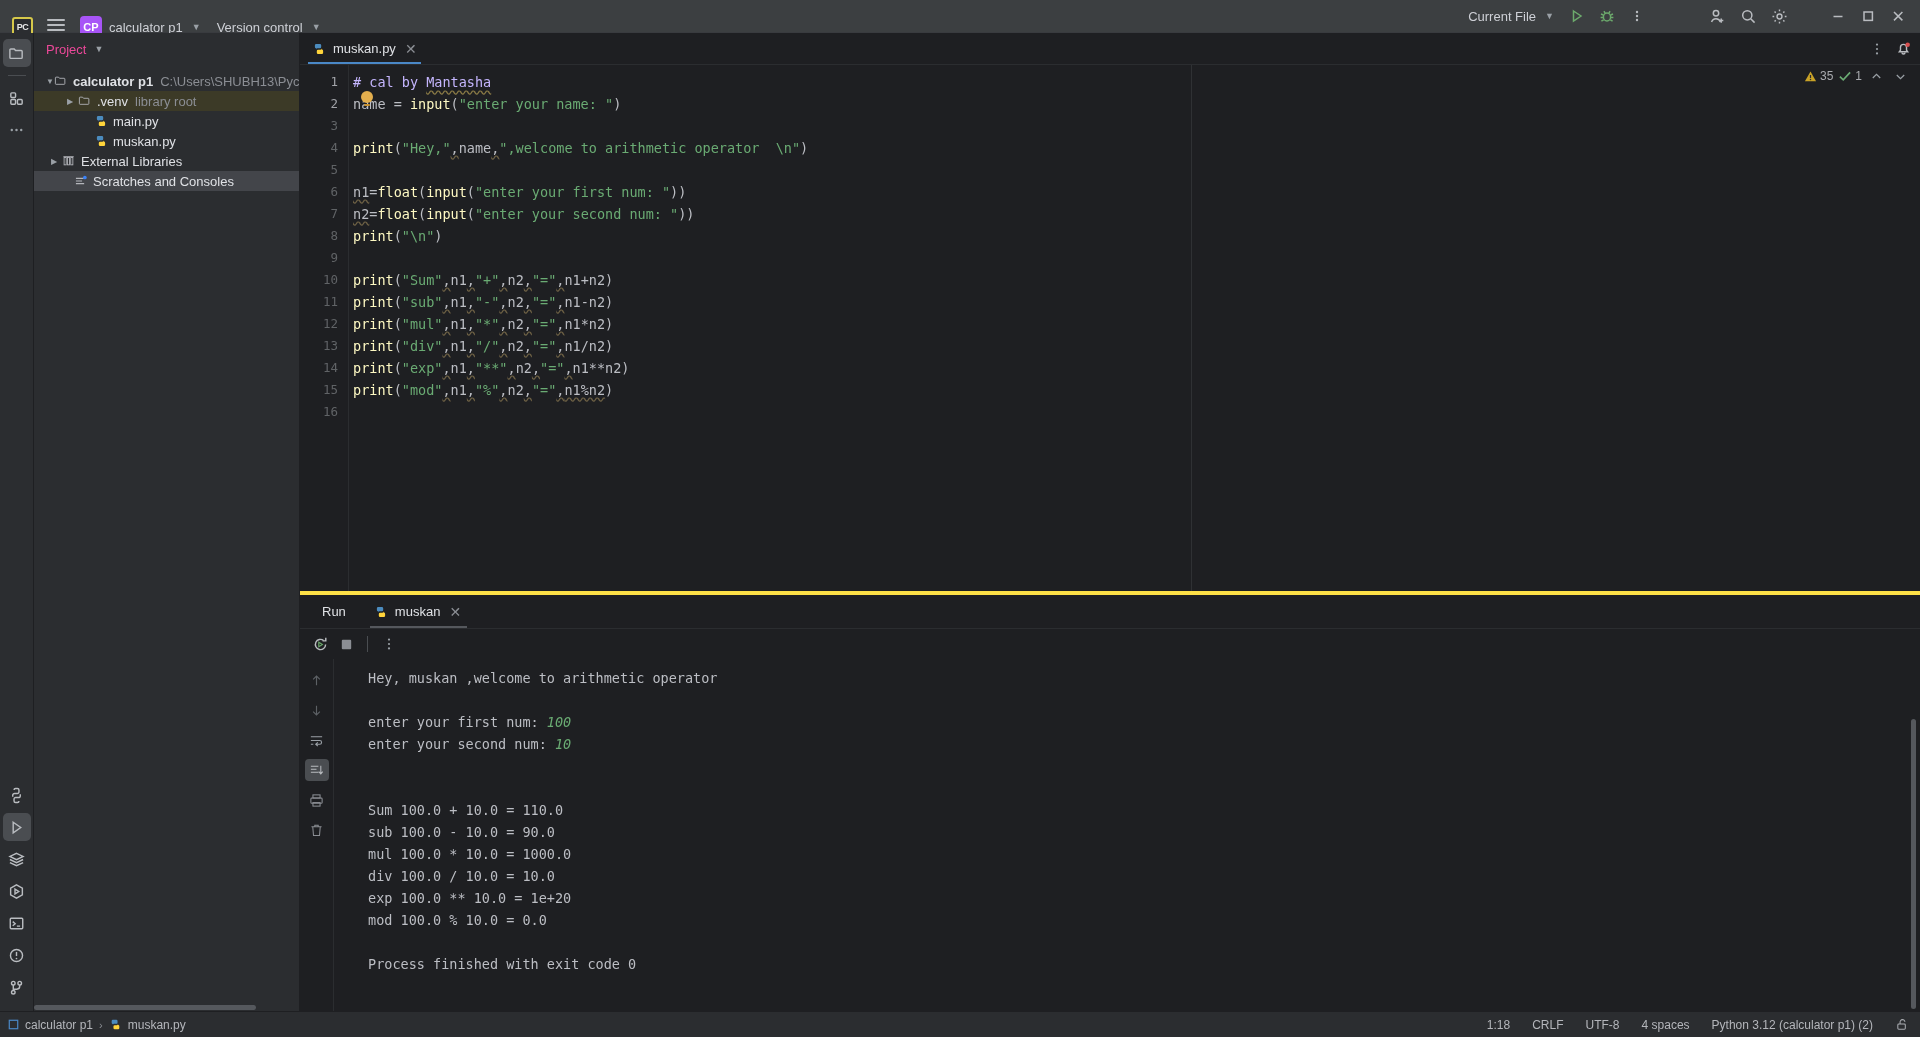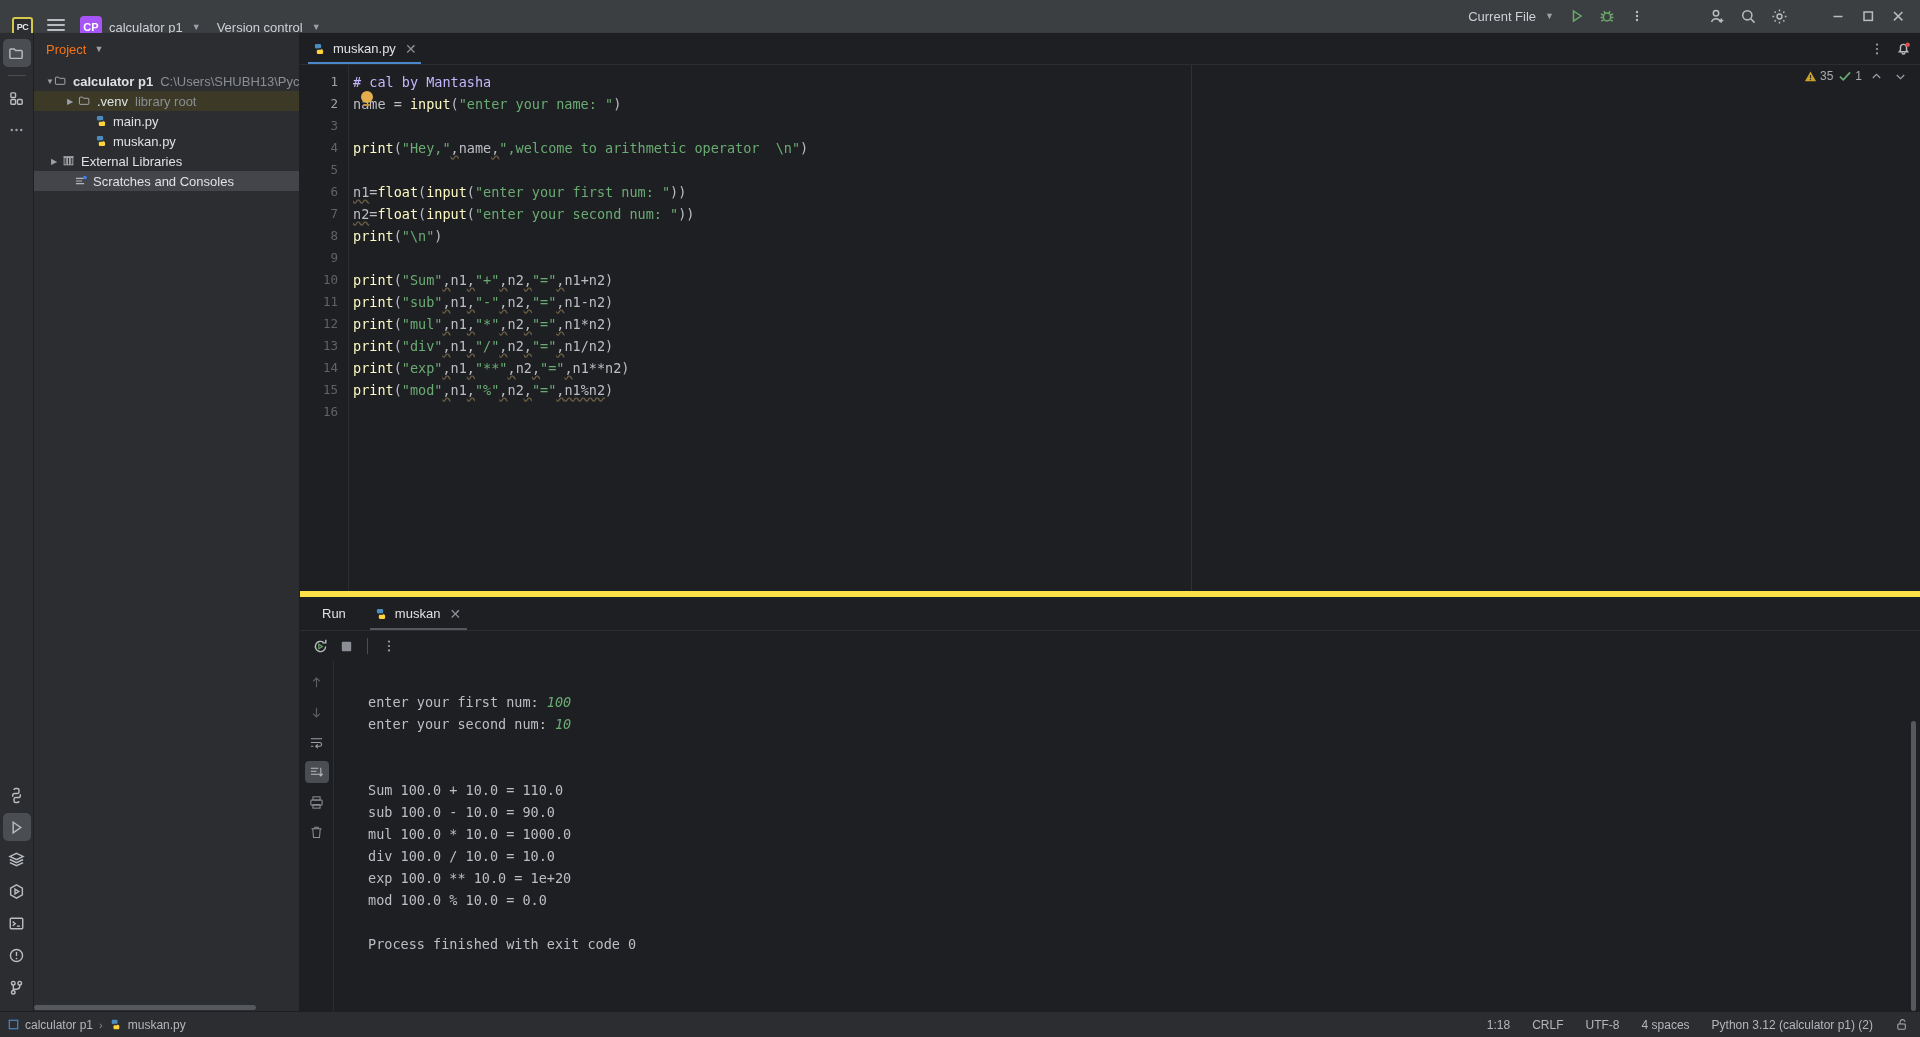--- a/index.html
+++ b/index.html
@@ -67,21 +67,21 @@
 
   
   .project-panel {
     width: 266px; min-width: 266px; background: #2b2d30;
     display: flex; flex-direction: column; border-right: 1px solid #1e1f22;
     position: relative;
   }
   .pp-header {
     height: 32px; display: flex; align-items: center; padding: 0 12px; gap: 6px;
   }
-  .pp-title { font-size: 13px; color: #f97316; }
+  .pp-title { font-size: 13px; color: #ec4899; }
   .tree { padding-top: 6px; font-size: 13px; overflow: hidden; flex: 1; }
   .tnode {
     height: 20px; display: flex; align-items: center; white-space: nowrap;
     padding-right: 4px; cursor: default;
   }
   .tnode.sel-row { background: #3c3a27; }
   .tnode.sel-gray { background: #43454a; }
   .tarrow {
     width: 16px; display: flex; align-items: center; justify-content: center;
     font-size: 8px; color: #9aa0a6;
@@ -127,21 +127,21 @@
     border-left: 1px solid #2b2d30;
   }
   .cline {
     height: 22px; line-height: 22px; font-family: "DejaVu Sans Mono", monospace;
     font-size: 13.5px; white-space: pre; padding-left: 4px; color: #bcbec4;
   }
   .fn { color: #fef9c3; }
   .str { color: #6aab73; }
   .cmt { color: #c4b5fd; }
   .var { color: #bcbec4; }
-  .typo { text-decoration-style: wavy;
+  .typo { text-decoration: underline; text-decoration-style: wavy;
           text-decoration-color: #8a7a45; text-underline-offset: 3px; }
   .weak { text-decoration: underline; text-decoration-style: wavy;
           text-decoration-color: #6e6144; text-underline-offset: 2px; }
   .bulb {
     position: absolute; left: 12px; top: 26px; width: 12px; height: 12px;
     background: #e3ae4d; border-radius: 50%;
   }
   .bulb::after {
     content:""; position:absolute; left:3px; bottom:-3px; width:6px; height:2px;
     background:#c9912f; border-radius:1px;
@@ -153,21 +153,21 @@
     position: absolute; top: 4px; right: 10px;
     display: flex; align-items: center; gap: 5px; font-size: 12px;
   }
   .insp-warn { color: #c9a227; display: flex; align-items: center; gap: 3px; }
   .insp-ok { color: #6aab73; display: flex; align-items: center; gap: 3px; }
   .insp-n { color: #a9abb0; }
 
   
   .run-panel {
     height: 420px; min-height: 420px; background: #1e1f22;
-    display: flex; flex-direction: column; border-top: 6px solid #fde047;
+    display: flex; flex-direction: column; border-top: 4px solid #fde047;
   }
   .run-tabs {
     height: 34px; min-height: 34px; display: flex; align-items: stretch;
     border-bottom: 1px solid #2b2d30; padding-left: 8px;
   }
   .rtab {
     display: flex; align-items: center; gap: 7px; padding: 0 14px;
     font-size: 13px; color: #dfe1e5; position: relative;
   }
   .rtab.active::after {
@@ -630,20 +630,21 @@
                 </svg>
             </div>
             <div class="cg-btn">
               <svg width="15" height="15" viewBox="0 0 16 16" style="display:block">
                   <path d="M2.6 4 H13.4 M6.2 4 V2.4 h3.6 V4 M4 4 l.8 9.4 h6.4 L12 4" stroke="#8b8e94" stroke-width="1.1" fill="none"></path>
                 </svg>
             </div>
           </div>
 
           <div class="console">
+            <div class="oline"><span>Hey, muskan ,welcome to arithmetic operator</span></div>
             <div class="oline">&nbsp;</div>
             <div class="oline"><span>enter your first num: </span><span class="oin">100</span></div>
             <div class="oline"><span>enter your second num: </span><span class="oin">10</span></div>
             <div class="oline">&nbsp;</div>
             <div class="oline">&nbsp;</div>
             <div class="oline"><span>Sum 100.0 + 10.0 = 110.0</span></div>
             <div class="oline"><span>sub 100.0 - 10.0 = 90.0</span></div>
             <div class="oline"><span>mul 100.0 * 10.0 = 1000.0</span></div>
             <div class="oline"><span>div 100.0 / 10.0 = 10.0</span></div>
             <div class="oline"><span>exp 100.0 ** 10.0 = 1e+20</span></div>

